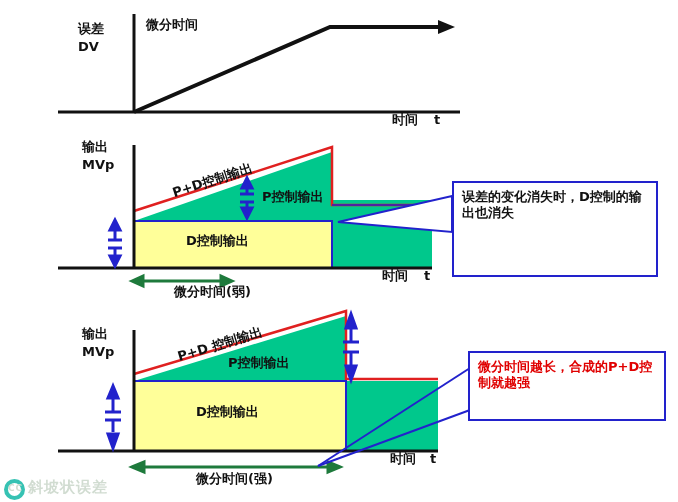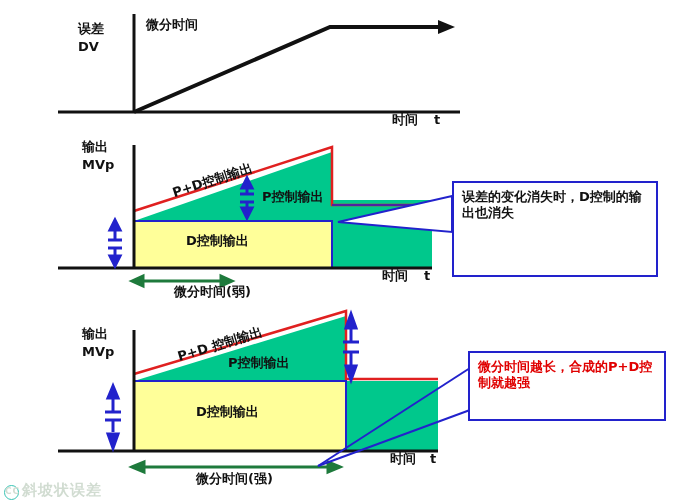--- a/index.html
+++ b/index.html
@@ -13,21 +13,21 @@
   .plotlabel{font-size:13px;}
   svg{position:absolute;left:0;top:0;overflow:visible;}
   .callout{position:absolute;border:2px solid #2222cc;background:#ffffff;
            box-sizing:border-box;}
   .callout .ctext{position:absolute;left:8px;top:6px;right:6px;
            font-size:13px;font-weight:bold;line-height:1.25;}
   .c1 .ctext{color:#111;}
   .c2 .ctext{color:#e00000;}
   .wm{position:absolute;left:4px;bottom:2px;font-size:15px;font-weight:bold;
       color:#c9d6c9;letter-spacing:1px;opacity:.85;}
-  .wm .mark{display:inline-block;border:1px solid #14b8a6;border-radius:50%;
+  .wm .mark{display:inline-block;border:4px solid #14b8a6;border-radius:50%;
       width:13px;height:13px;line-height:11px;font-size:9px;
       margin-right:3px;vertical-align:1px;}
   .rot{transform-origin:left bottom;}
 </style>
 </head>
 <body>
 
 <div class="stage">
 
   <svg width="678" height="502">

